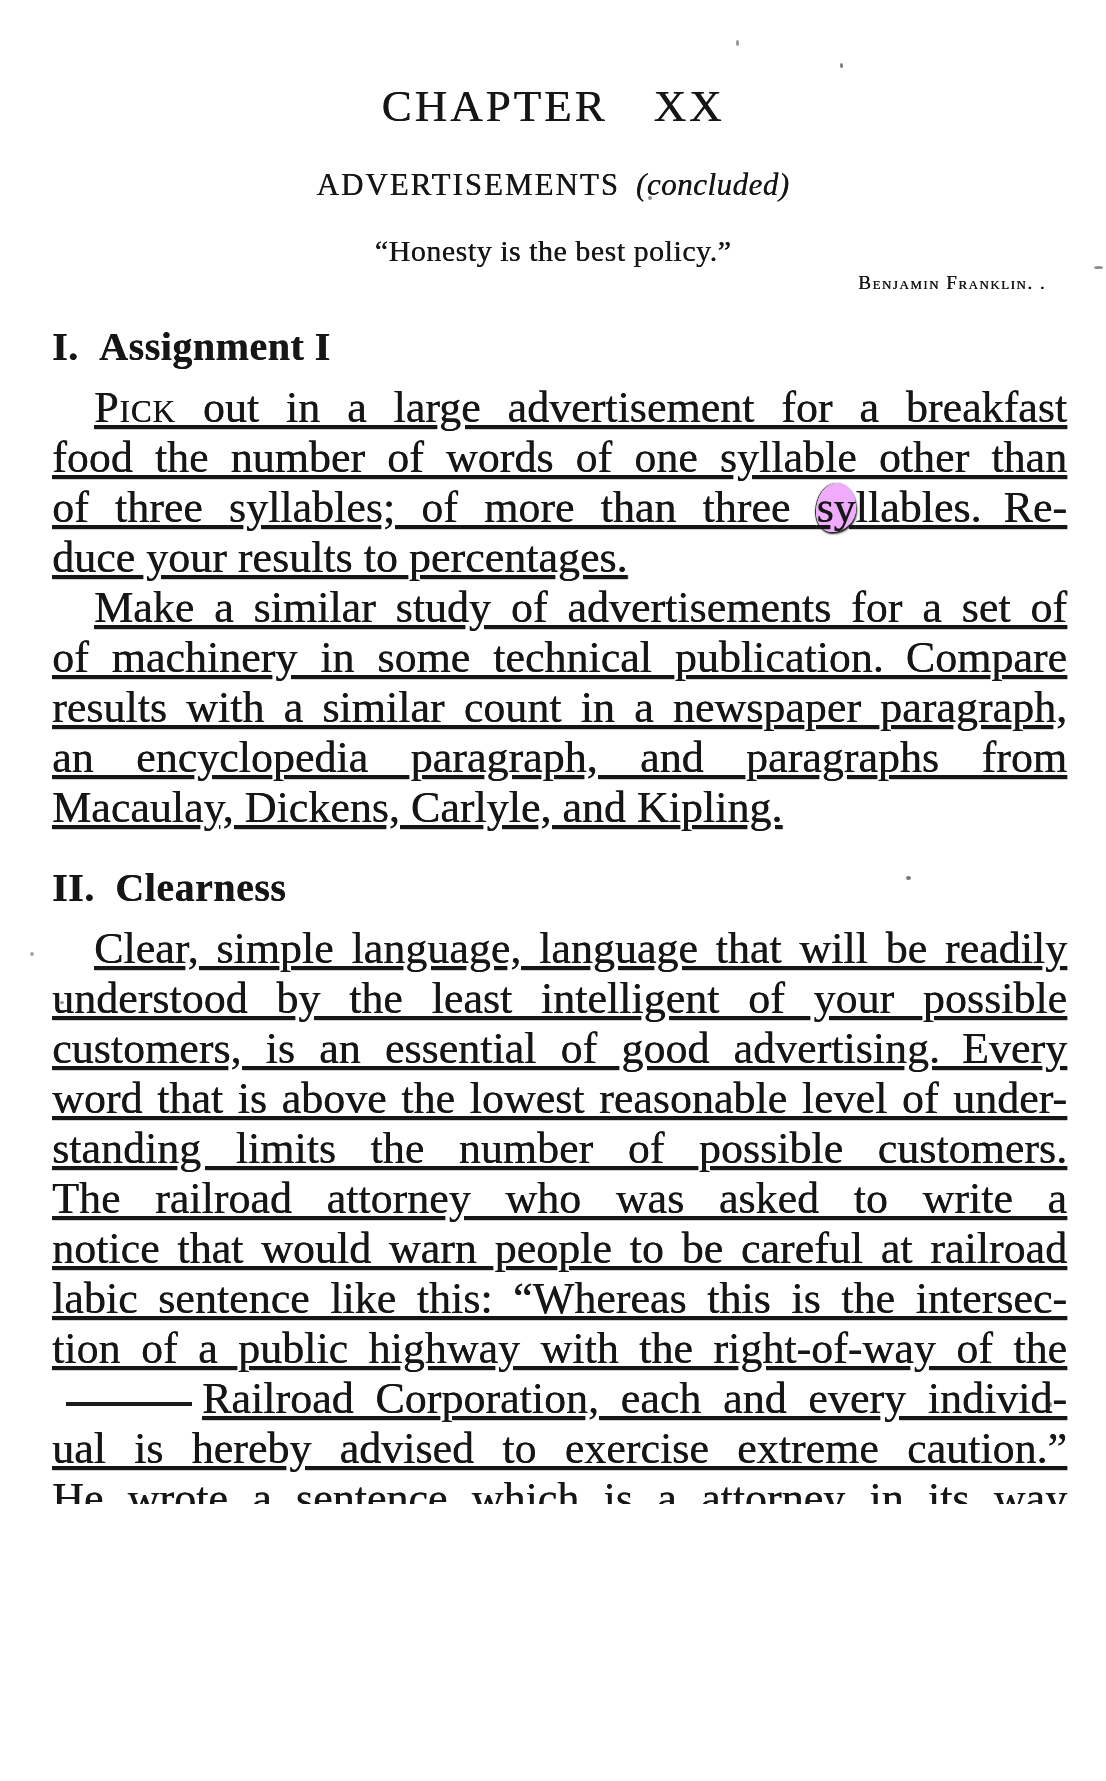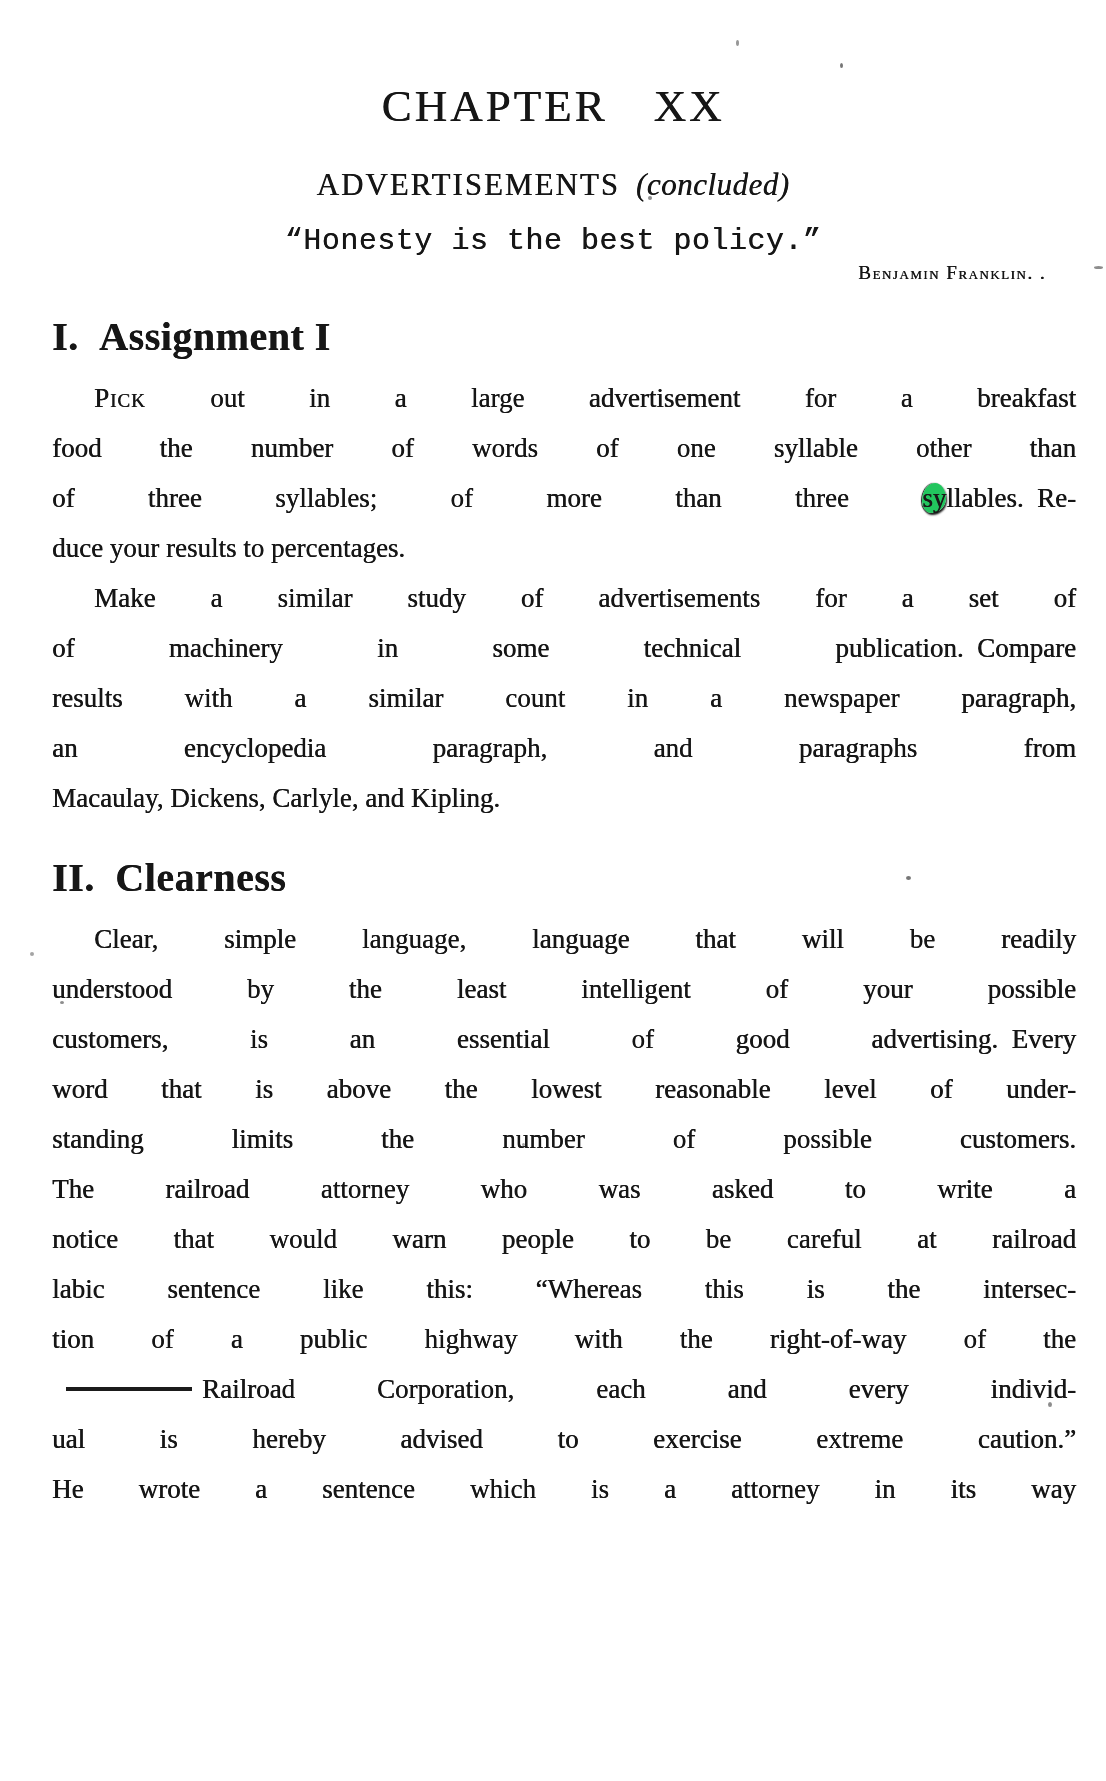--- a/index.html
+++ b/index.html
@@ -11,41 +11,41 @@
     color: #161616;
     font-family: "Liberation Serif", "DejaVu Serif", serif;
     overflow: hidden;
     text-shadow: 0.4px 0.2px 0 currentColor;
   }
   .head { padding-top: 84px; text-align: center; }
   .chapter { font-size: 45px; line-height: 1; letter-spacing: 3px; }
   .chapter-gap { display: inline-block; width: 46px; }
   .subtitle { margin-top: 40px; font-size: 31px; line-height: 1; letter-spacing: 2px; }
   .subtitle i { margin-left: 16px; letter-spacing: 0.5px; }
-  .epigraph { margin-top: 26px; font-size: 30px; line-height: 1; letter-spacing: 0.5px; font-family: Liberation Mono, monospace; }
+  .epigraph { margin-top: 36px; font-size: 30px; line-height: 1; letter-spacing: 0.5px; }
   .attribution {
     margin-top: 7px; font-size: 19px; line-height: 1;
     text-align: right; padding-right: 60px;
     font-variant: small-caps; letter-spacing: 1.5px;
   }
-  .body-text { padding: 0 30px 0 52px; }
+  .body-text { padding: 0 39px 0 52px; }
   .section-heading {
     font-size: 40px; line-height: 44px; font-weight: 700;
     margin: 33px 0 14px; letter-spacing: 0.5px;
   }
   .paragraph { margin: 0; }
   .line {
-    font-size: 27px; line-height: 50px;
-    text-align: justify; text-align-last: justify;
+    font-size: 44px; line-height: 50px;
+    text-align: justify; text-align-last: justify; text-decoration: underline;
   }
   .line.indent { text-indent: 42px; }
   .line.last { text-align-last: left; }
   .sc { font-variant: small-caps; letter-spacing: 1px; }
   .blot {
-    background: #22c55e; color: #181818;
+    background: #f0abfc; color: #181818;
     border-radius: 55% 45% 62% 38% / 60% 52% 48% 40%;
     box-shadow: 1px 2px 2px 0 #181818, -1px 0 1px 0 #181818;
   }
   .blank-rule {
     display: inline-block; width: 126px; height: 4px;
     background: #1b1b1b; vertical-align: 7px; margin: 0 10px 0 14px;
   }
   .speck { position: absolute; background: #1b1b1b; border-radius: 50%; }
 </style>
 </head>

